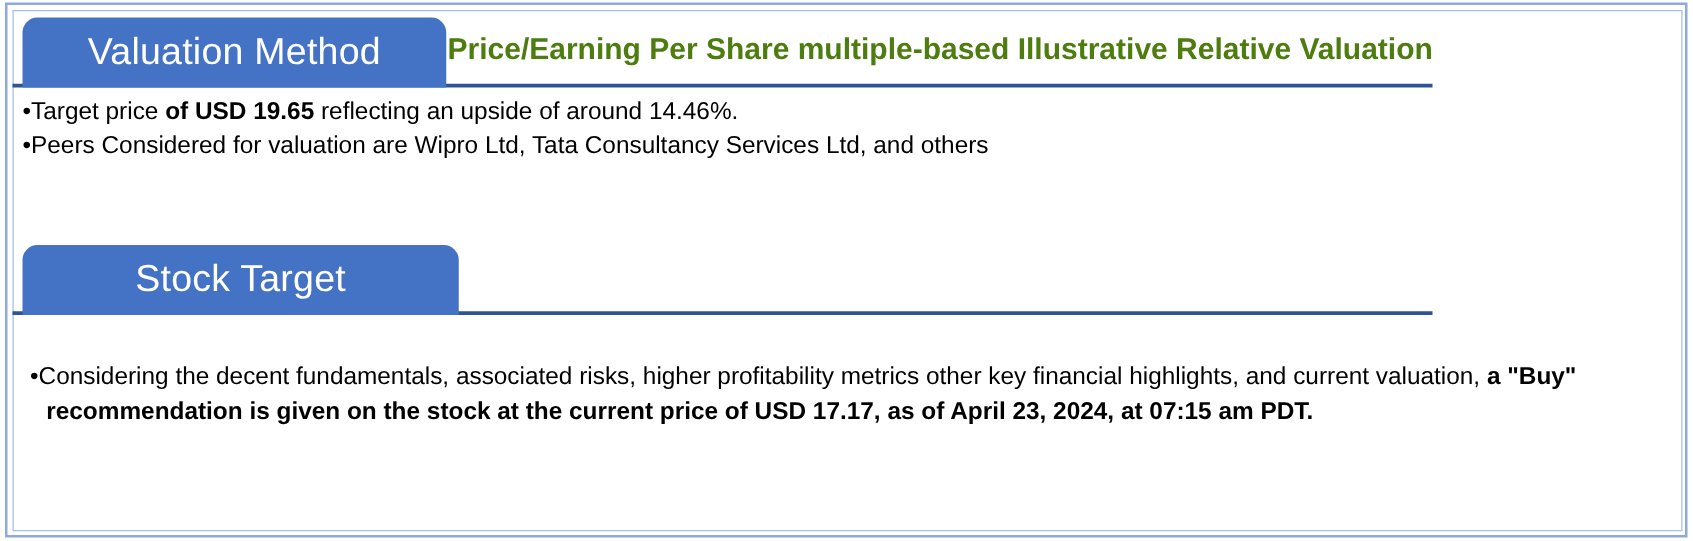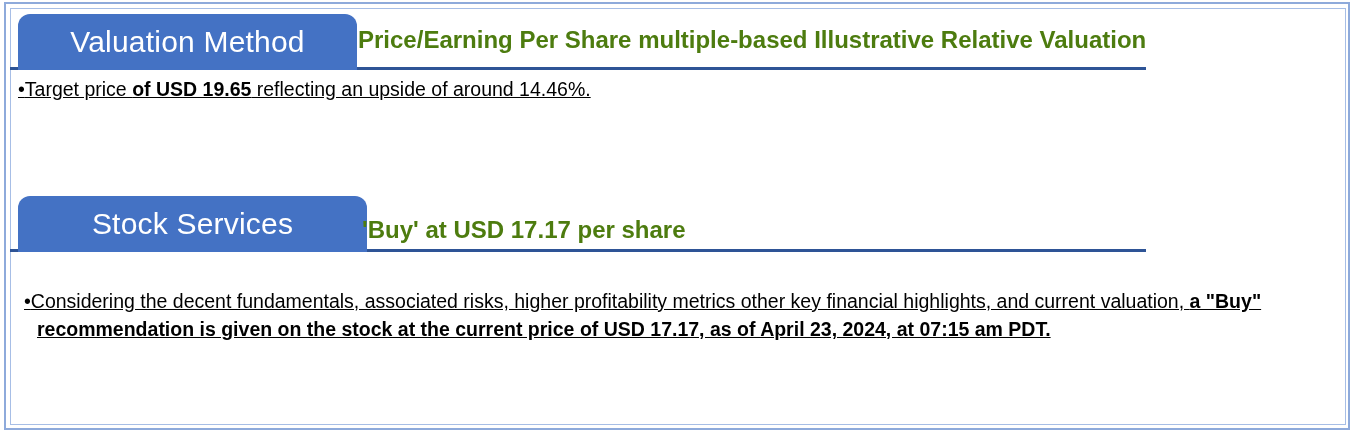--- a/index.html
+++ b/index.html
@@ -100,21 +100,20 @@
     font-size: 24px;
   }
 
   
   .body-block {
     position: absolute;
     left: 10px;
     width: 1336px;
     box-sizing: border-box;
     color: #000000;
-    text-decoration: underline;
   }
   #valuation-body {
     top: 72px;
     height: 120px;
     padding: 4px 8px 0 8px;
   }
   #summary-body {
     top: 255px;
     height: 170px;
     padding: 32px 14px 12px 14px;
@@ -146,23 +145,23 @@
   <div class="outer-frame"></div>
   <div class="inner-frame"></div>
 
   <div class="section-head" id="valuation-head">
     <div class="tab" id="valuation-tab">Valuation Method</div>
   </div>
   <div class="head-title" id="valuation-title">Price/Earning Per Share multiple-based Illustrative Relative Valuation</div>
 
   <div class="body-block" id="valuation-body">
       <p class="bullet-line"><span class="dot">•</span><span>Target price </span><span class="b">of USD 19.65</span><span> reflecting an upside of around 14.46%.</span></p>
+      <p class="bullet-line"><span class="dot">•</span><span>Peers Considered for valuation are Wipro Ltd, Tata Consultancy Services Ltd, and others</span></p>
     </div>
 
   <div class="section-head" id="summary-head">
-    <div class="tab" id="summary-tab">Stock Services</div>
+    <div class="tab" id="summary-tab">Stock Target</div>
   </div>
-  <div class="head-title" id="summary-title">'Buy' at USD 17.17 per share</div>
 
   <div class="body-block" id="summary-body">
       <p class="bullet-line"><span class="dot">•</span><span>Considering the decent fundamentals, associated risks, higher profitability metrics other key financial highlights, and current valuation, </span><span class="b">a "Buy" recommendation is given on the stock at the current price of USD 17.17, as of April 23, 2024, at 07:15 am PDT.</span></p>
     </div>
 </div>
 
 </body></html>

